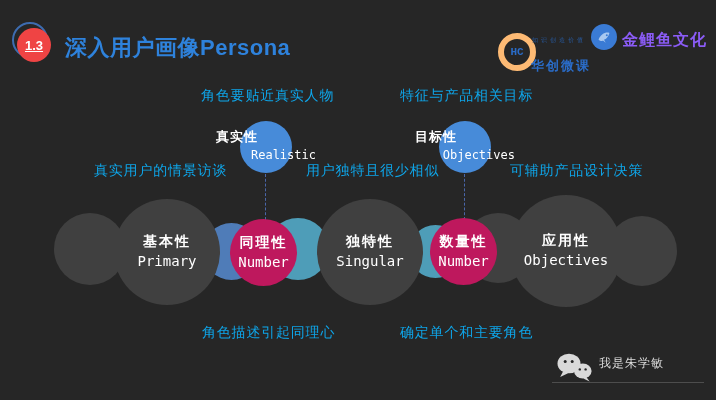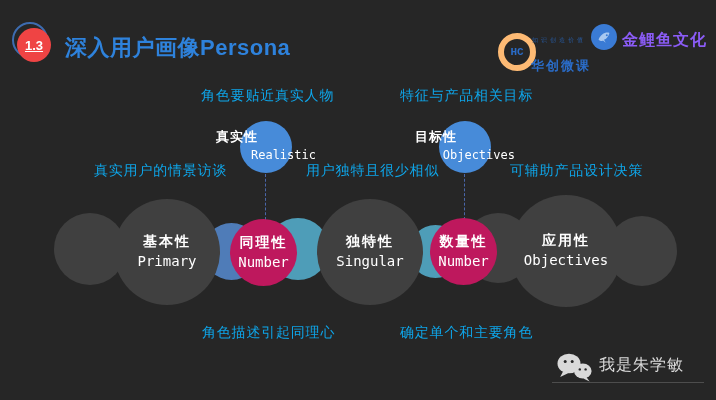--- a/index.html
+++ b/index.html
@@ -114,21 +114,21 @@
   .b-singular     {left:317px;top:199px;width:106px;height:106px;z-index:3;}
   .deco-teal-2    {left:409px;top:225px;width:53px; height:53px; z-index:2;}
   .b-number       {left:430px;top:218px;width:67px; height:67px; z-index:4;}
   .deco-blue-mid  {left:463px;top:213px;width:70px; height:70px; z-index:3;}
   .b-applicable   {left:510px;top:195px;width:112px;height:112px;z-index:3;}
   .deco-right     {left:607px;top:216px;width:70px; height:70px; z-index:2;}
   
   .wechat-icon{position:absolute;left:556px;top:352px;}
   .wechat-name{
     position:absolute;left:599px;top:355px;
-    color:#dcdcdc;font-size:16px;letter-spacing:1px;white-space:nowrap;
+    color:#dcdcdc;font-size:12px;letter-spacing:1px;white-space:nowrap;
   }
   .footer-line{
     position:absolute;left:552px;top:382px;width:152px;height:1px;
     background:#4d4d4d;
   }
 </style>
 </head>
 <body>
 
 <div class="slide">

